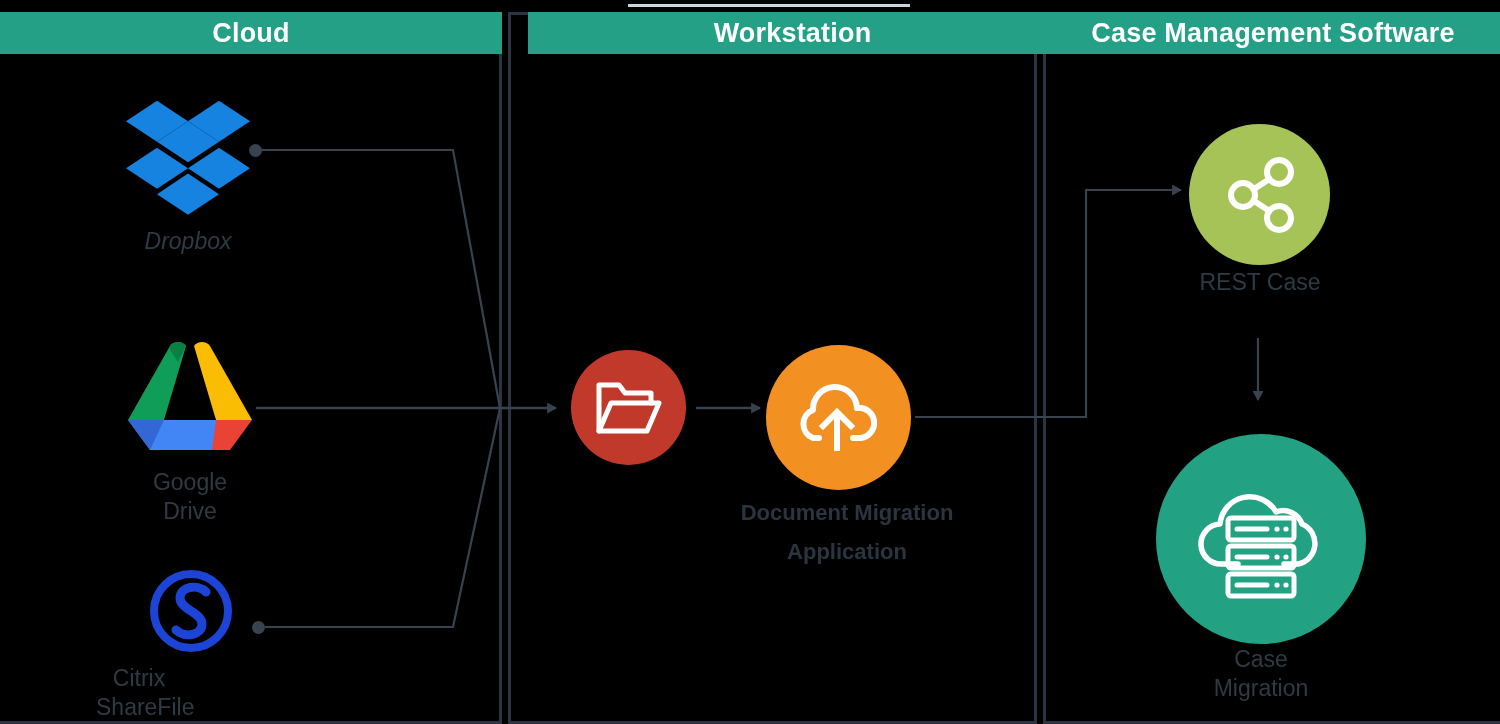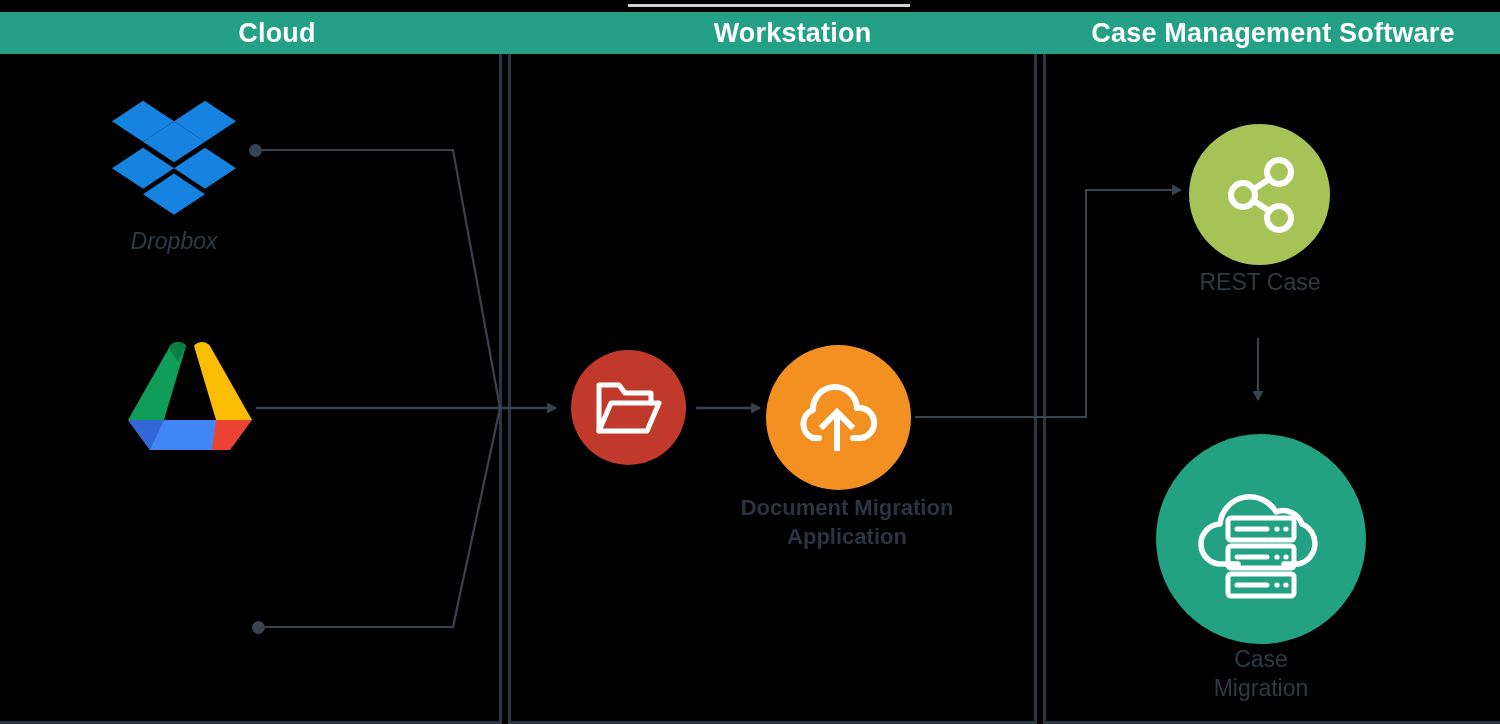--- a/index.html
+++ b/index.html
@@ -41,39 +41,39 @@
     background:#23a085;
     display:flex;
     align-items:center;
     justify-content:center;
     color:#ffffff;
     font-size:27px;
     font-weight:700;
     letter-spacing:.2px;
     white-space:nowrap;
   }
-  .hdr-cloud{ left:0px;    top:12px; width:502px;padding-left:26px;}
+  .hdr-cloud{ left:0px;    top:12px; width:502px;}
   .hdr-work { left:508px;  top:12px; width:529px;margin-left:20px;}
   .hdr-cms  { left:1043px; top:12px; width:460px;}
 
   
   .node{ position:absolute; }
   .node-label{
     position:absolute;
     width:100%;
     text-align:center;
     color:#2e3b44;
     font-size:23px;
     line-height:29px;
     white-space:pre-line;
   }
-  .label-bold{ font-weight:700; color:#2b3440; font-size:22px; line-height:29px;}
-
-  
-  .dropbox{ left:112px; top:93px; width:124px; height:124px;font-style:italic;}
+  .label-bold{ font-weight:700; color:#2b3440; font-size:22px; line-height:39px;}
+
+  
+  .dropbox{ left:126px; top:93px; width:124px; height:124px;font-style:italic;}
 
   
   .gdrive{ left:126px; top:340px; width:128px; height:115px;}
 
   
   .sharefile{ left:148px; top:568px; width:86px; height:86px;}
 
   
   .circ{
     position:absolute;
@@ -173,22 +173,30 @@
 
       <path d="M126,80 L84,6 A10,10 0 0 0 68,6 L90,80 Z" fill="#fbbc04"></path>
 
       <path d="M2,80 L24,110 L90,110 L90,80 Z" fill="#4285f4"></path>
       <path d="M2,80 L24,110 L38,80 Z" fill="#3367d6"></path>
 
       <path d="M126,80 L104,110 L86,110 L90,80 Z" fill="#ea4335"></path>
 
       <path d="M38,80 L64,34 L90,80 Z" fill="#000000"></path>
     </svg>
-  </div>
-
+    <div class="node-label" style="top:128px;">Google Drive</div>
+  </div>
+
+  <div class="node sharefile">
+    <svg width="86" height="86" viewBox="0 0 86 86">
+      <path d="M43,6 A37,37 0 1 0 43,80 A37,37 0 1 0 43,6" fill="none" stroke="#1c45d8" stroke-width="8"></path>
+      <path d="M58,24 C50,16 32,18 32,30 C32,42 54,44 54,56 C54,68 36,70 28,62" fill="none" stroke="#1c45d8" stroke-width="9" stroke-linecap="round"></path>
+    </svg>
+    <div class="node-label" style="top:96px; width:86px; margin-left:-52px;">Citrix ShareFile</div>
+  </div>
 
   <div class="circ circ-folder">
     <svg width="68" height="58" viewBox="0 0 68 58">
       <path d="M4,52 L4,6 L24,6 L30,14 L56,14 L56,24" fill="none" stroke="#ffffff" stroke-width="5" stroke-linejoin="round" stroke-linecap="round"></path>
       <path d="M4,52 L16,24 L64,24 L52,52 Z" fill="none" stroke="#ffffff" stroke-width="5" stroke-linejoin="round" stroke-linecap="round"></path>
     </svg>
   </div>
 
   <div class="circ circ-upload">
     <svg width="88" height="72" viewBox="0 0 88 72">

